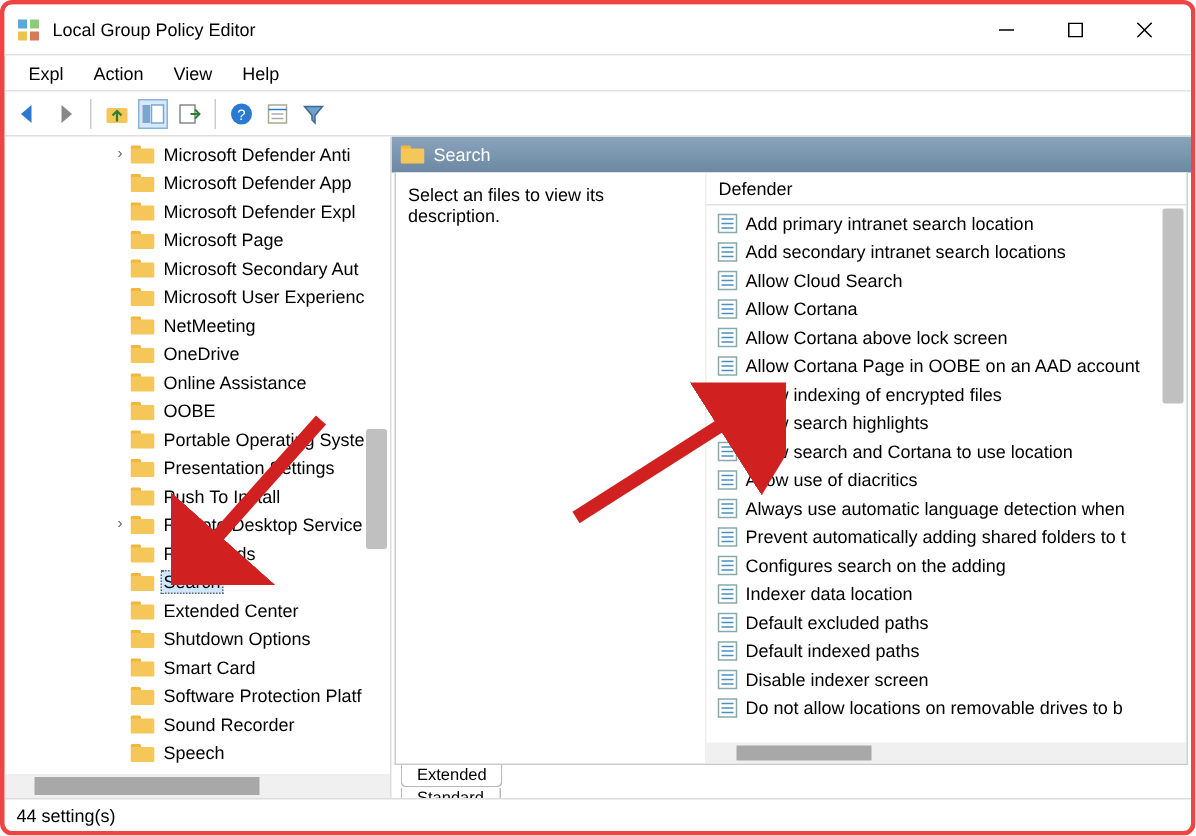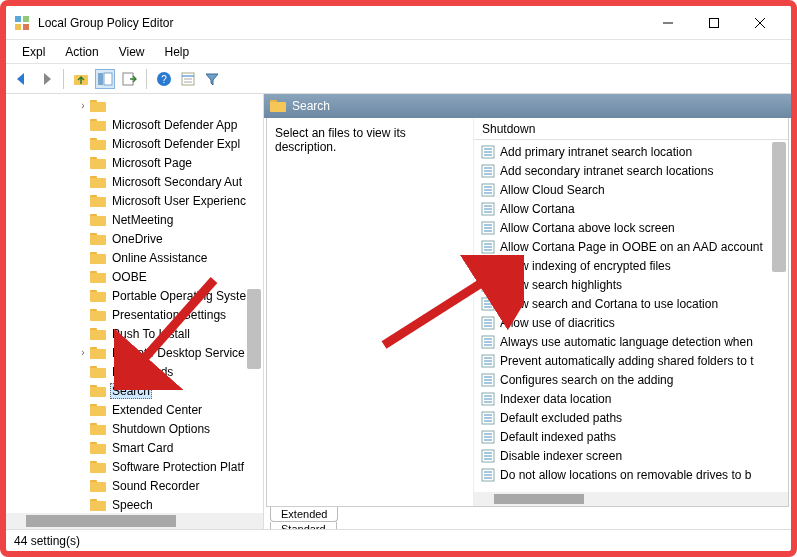--- a/index.html
+++ b/index.html
@@ -1,17 +1,17 @@
 <!DOCTYPE html>
 <html><head>
 <meta charset="utf-8">
 <style>
   * { box-sizing: border-box; font-family: "Segoe UI", Tahoma, sans-serif; }
   body { margin: 0; background: #fff; width: 797px; height: 557px; overflow: hidden; position: relative; }
-  .window { width: 797px; height: 557px; border: 6px solid #ef4444; border-radius: 8px; background: #fff; display: flex; flex-direction: column; overflow: hidden; }
+  .window { width: 797px; height: 557px; border: 3px solid #ef4444; border-radius: 8px; background: #fff; display: flex; flex-direction: column; overflow: hidden; }
   .titlebar { height: 34px; display: flex; align-items: center; padding: 0 8px; background: #fff; border-bottom: 1px solid #e3e3e3; }
   .titlebar .icon { width: 16px; height: 16px; margin-right: 8px; }
   .titlebar .title { font-size: 12px; color: #000; flex: 1; }
   .titlebar .controls { display: flex; gap: 0; }
   .titlebar .controls .tb-btn { width: 46px; height: 28px; display: flex; align-items: center; justify-content: center; }
   .menubar { height: 24px; display: flex; align-items: center; padding: 0 8px; font-size: 12px; gap: 4px; border-bottom: 1px solid #e3e3e3; }
   .menubar .menu-item { padding: 2px 8px; }
   .toolbar { height: 30px; display: flex; align-items: center; padding: 2px 6px; gap: 4px; border-bottom: 1px solid #ddd; }
   .toolbar .sep { width: 1px; height: 20px; background: #ccc; margin: 0 3px; }
   .tb-icon { width: 20px; height: 20px; display: flex; align-items: center; justify-content: center; }
@@ -146,20 +146,21 @@
   <div class="content">
 
     <div class="tree-pane">
       <div class="tree-scroll" id="tree-scroll">
         <div class="tree-row has-exp">
             <span class="exp">›</span>
             <span class="folder"><svg class="folder folder-svg" width="16" height="14">
                 <rect class="tab" x="0" y="1" width="7" height="3" rx="1"></rect>
                 <rect class="bd" x="0" y="3" width="16" height="10" rx="1"></rect>
               </svg></span>
+            <span class="label">Microsoft Defender Anti</span>
           </div>
           <div class="tree-row">
             <span class="folder"><svg class="folder folder-svg" width="16" height="14">
                 <rect class="tab" x="0" y="1" width="7" height="3" rx="1"></rect>
                 <rect class="bd" x="0" y="3" width="16" height="10" rx="1"></rect>
               </svg></span>
             <span class="label">Microsoft Defender App</span>
           </div>
           <div class="tree-row">
             <span class="folder"><svg class="folder folder-svg" width="16" height="14">
@@ -315,21 +316,21 @@
             <rect class="tab" x="0" y="1" width="7" height="3" rx="1"></rect>
             <rect class="bd" x="0" y="3" width="16" height="10" rx="1"></rect>
           </svg>
         <span>Search</span>
       </div>
       <div class="detail-body">
         <div class="detail-left">
           <span>Select an files to view its description.</span>
         </div>
         <div class="detail-right">
-          <div class="col-header">Shutdown</div>
+          <div class="col-header">Defender</div>
           <div class="settings-list" id="settings-list">
               <div class="setting-row">
                 <span class="sicon">
                   <svg width="14" height="14">
                     <rect x="1" y="1" width="12" height="12" fill="#fff" stroke="#8aa"></rect>
                     <line x1="3" y1="4" x2="11" y2="4" stroke="#4a90c0"></line>
                     <line x1="3" y1="7" x2="11" y2="7" stroke="#4a90c0"></line>
                     <line x1="3" y1="10" x2="11" y2="10" stroke="#4a90c0"></line>
                   </svg>
                 </span>

